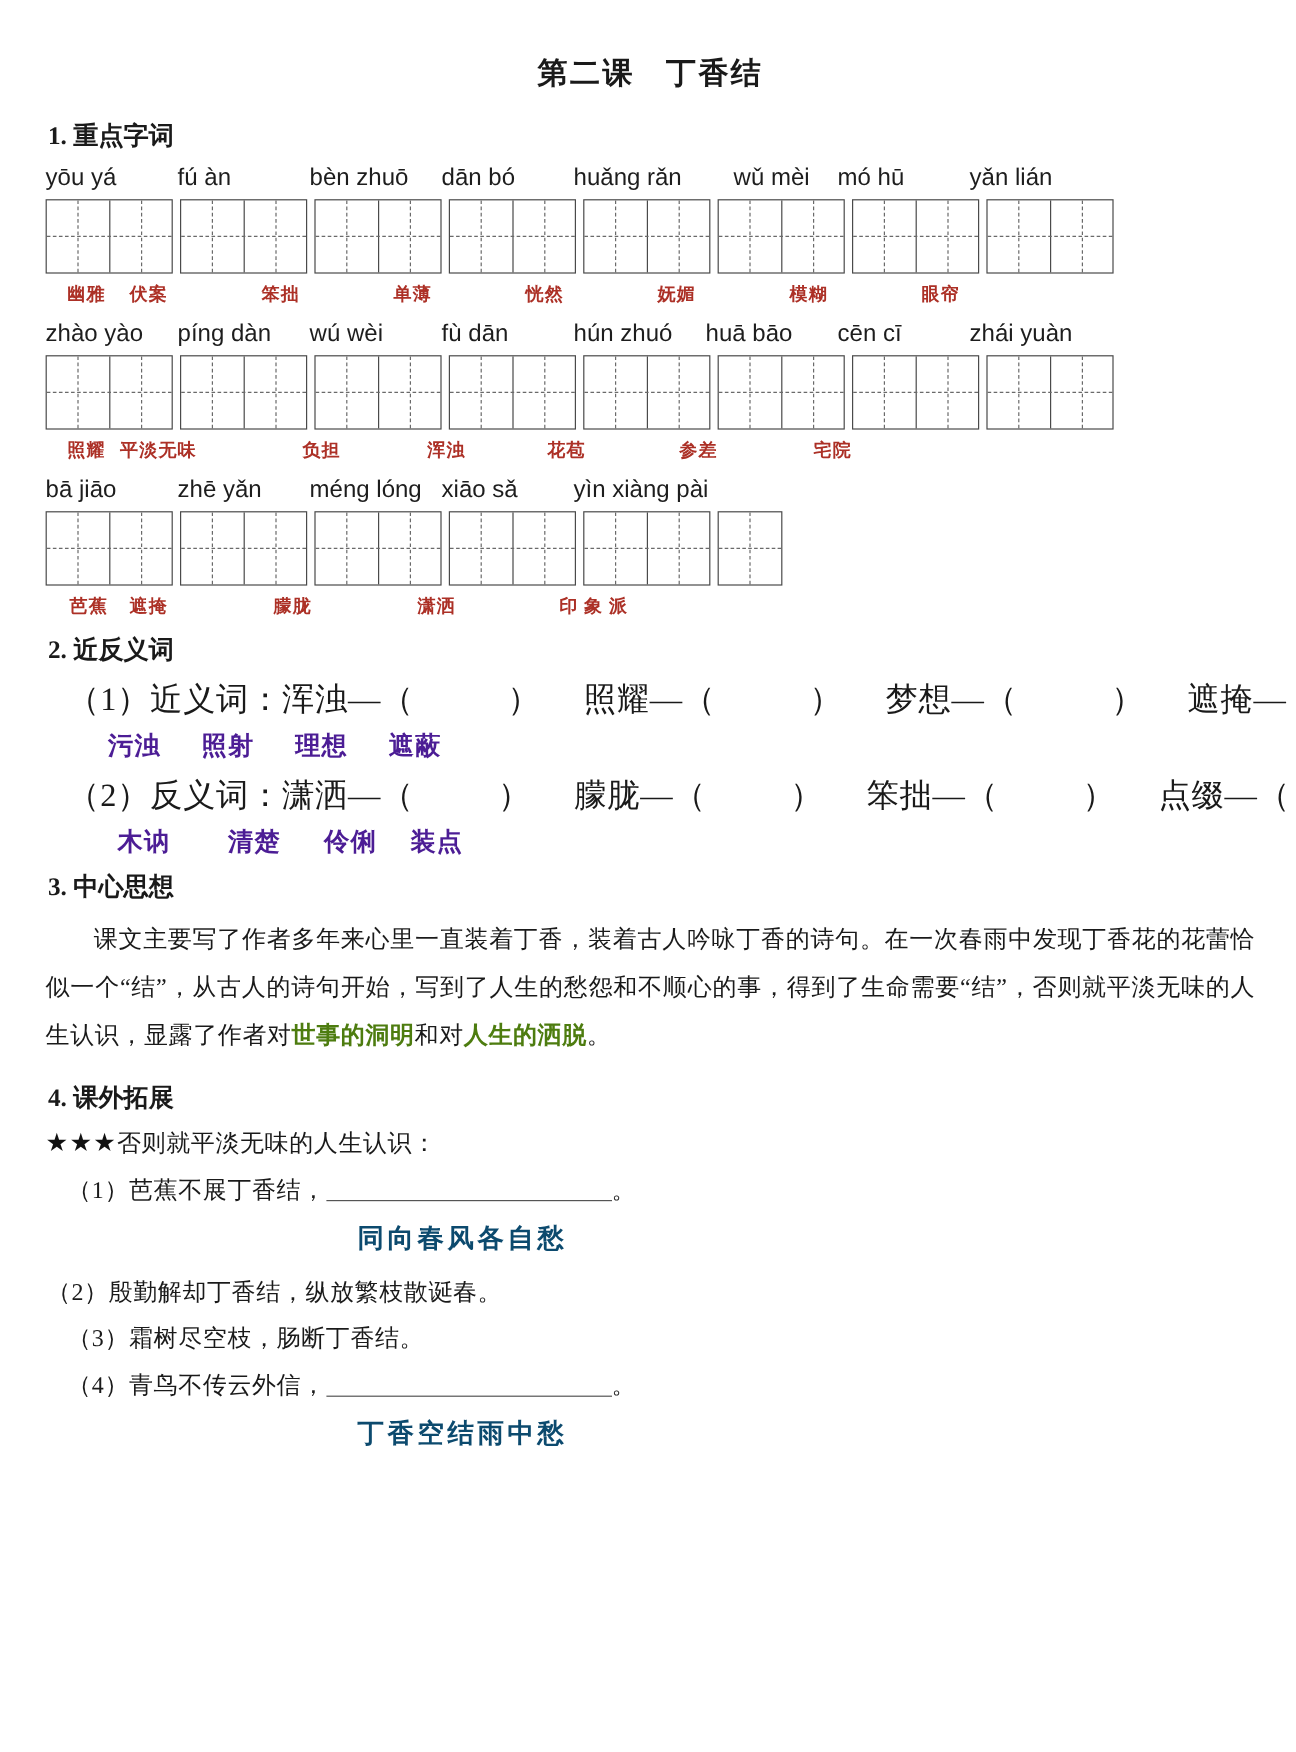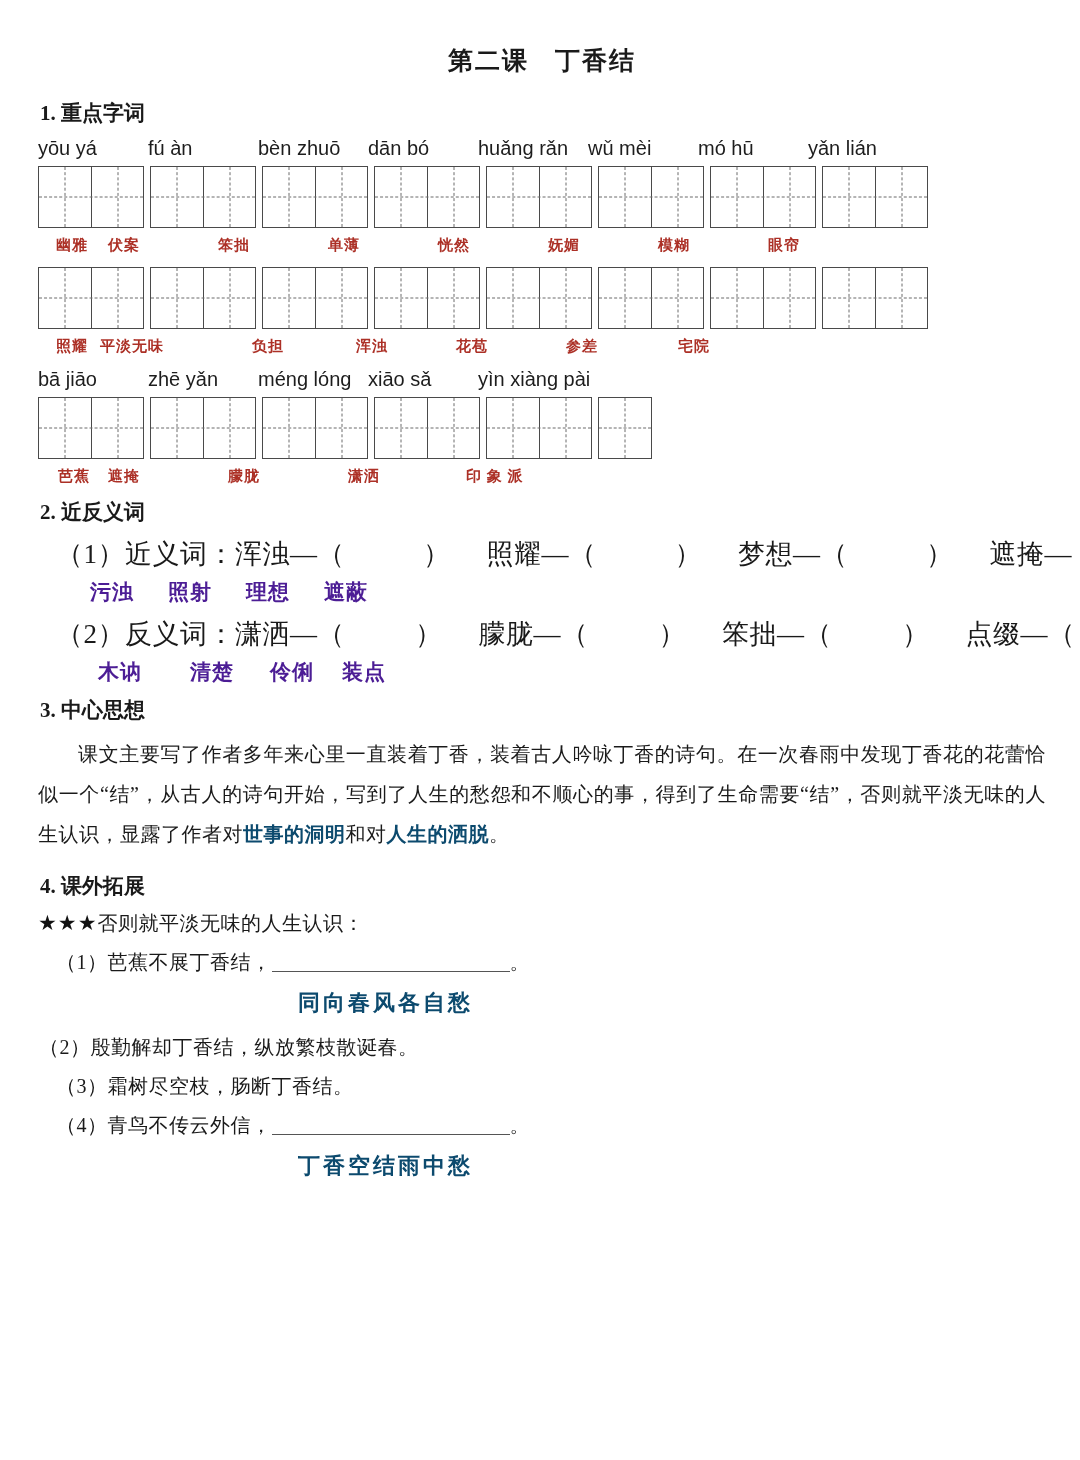--- a/index.html
+++ b/index.html
@@ -105,21 +105,21 @@
   
   .para {
     font-size:20px;
     line-height:40px;
     text-align:justify;
     text-justify:inter-ideograph;
     margin:4px 0 0 0;
     letter-spacing:0.5px;
   }
   .para .indent { display:inline-block; width:40px; }
-  .hl { color:#0c4a6e; font-weight:700; }
+  .hl { color:#4d7c0f; font-weight:700; }
 
   
   .stars { font-size:21px; letter-spacing:1px; color:#111; }
   .poem-line {
     font-size:20px;
     margin:0 0 12px 0;
     letter-spacing:0.5px;
     white-space:nowrap;
   }
   .blank-ul {
@@ -146,21 +146,21 @@
   </div>
 
   <div class="sec-head">1. 重点字词</div>
   <div id="section1-rows">
       <div class="pinyin-row">
         <div class="pinyin-cell" style="width: 110px;">yōu yá</div>
         <div class="pinyin-cell" style="width: 110px;">fú àn</div>
         <div class="pinyin-cell" style="width: 110px;">bèn zhuō</div>
         <div class="pinyin-cell" style="width: 110px;">dān bó</div>
         <div class="pinyin-cell" style="width: 110px;">huǎng rǎn</div>
-        <div class="pinyin-cell" style="width: 110px;">wǔ mèi</div>
+        <div class="pinyin-cell" style="width: 110px; text-align: center;">wǔ mèi</div>
         <div class="pinyin-cell" style="width: 110px;">mó hū</div>
         <div class="pinyin-cell" style="width: 110px;">yǎn lián</div>
       </div>
       <div class="grid-row">
         <div class="gbox">
           <div class="gcell"></div>
           <div class="gcell"></div>
         </div>
         <div class="gbox" style="margin-left: 6px;">
           <div class="gcell"></div>
@@ -194,20 +194,30 @@
       <div class="ans-row">
         <div class="ans" style="width: 52px; margin-left: 18px;">幽雅</div>
         <div class="ans" style="width: 110px;">伏案</div>
         <div class="ans" style="width: 110px;">笨拙</div>
         <div class="ans" style="width: 110px;">单薄</div>
         <div class="ans" style="width: 110px;">恍然</div>
         <div class="ans" style="width: 110px;">妩媚</div>
         <div class="ans" style="width: 110px;">模糊</div>
         <div class="ans" style="width: 110px;">眼帘</div>
       </div>
+      <div class="pinyin-row">
+        <div class="pinyin-cell" style="width: 110px;">zhào yào</div>
+        <div class="pinyin-cell" style="width: 110px;">píng dàn</div>
+        <div class="pinyin-cell" style="width: 110px;">wú wèi</div>
+        <div class="pinyin-cell" style="width: 110px;">fù dān</div>
+        <div class="pinyin-cell" style="width: 110px;">hún zhuó</div>
+        <div class="pinyin-cell" style="width: 110px;">huā bāo</div>
+        <div class="pinyin-cell" style="width: 110px;">cēn cī</div>
+        <div class="pinyin-cell" style="width: 110px;">zhái yuàn</div>
+      </div>
       <div class="grid-row">
         <div class="gbox">
           <div class="gcell"></div>
           <div class="gcell"></div>
         </div>
         <div class="gbox" style="margin-left: 6px;">
           <div class="gcell"></div>
           <div class="gcell"></div>
         </div>
         <div class="gbox" style="margin-left: 6px;">

